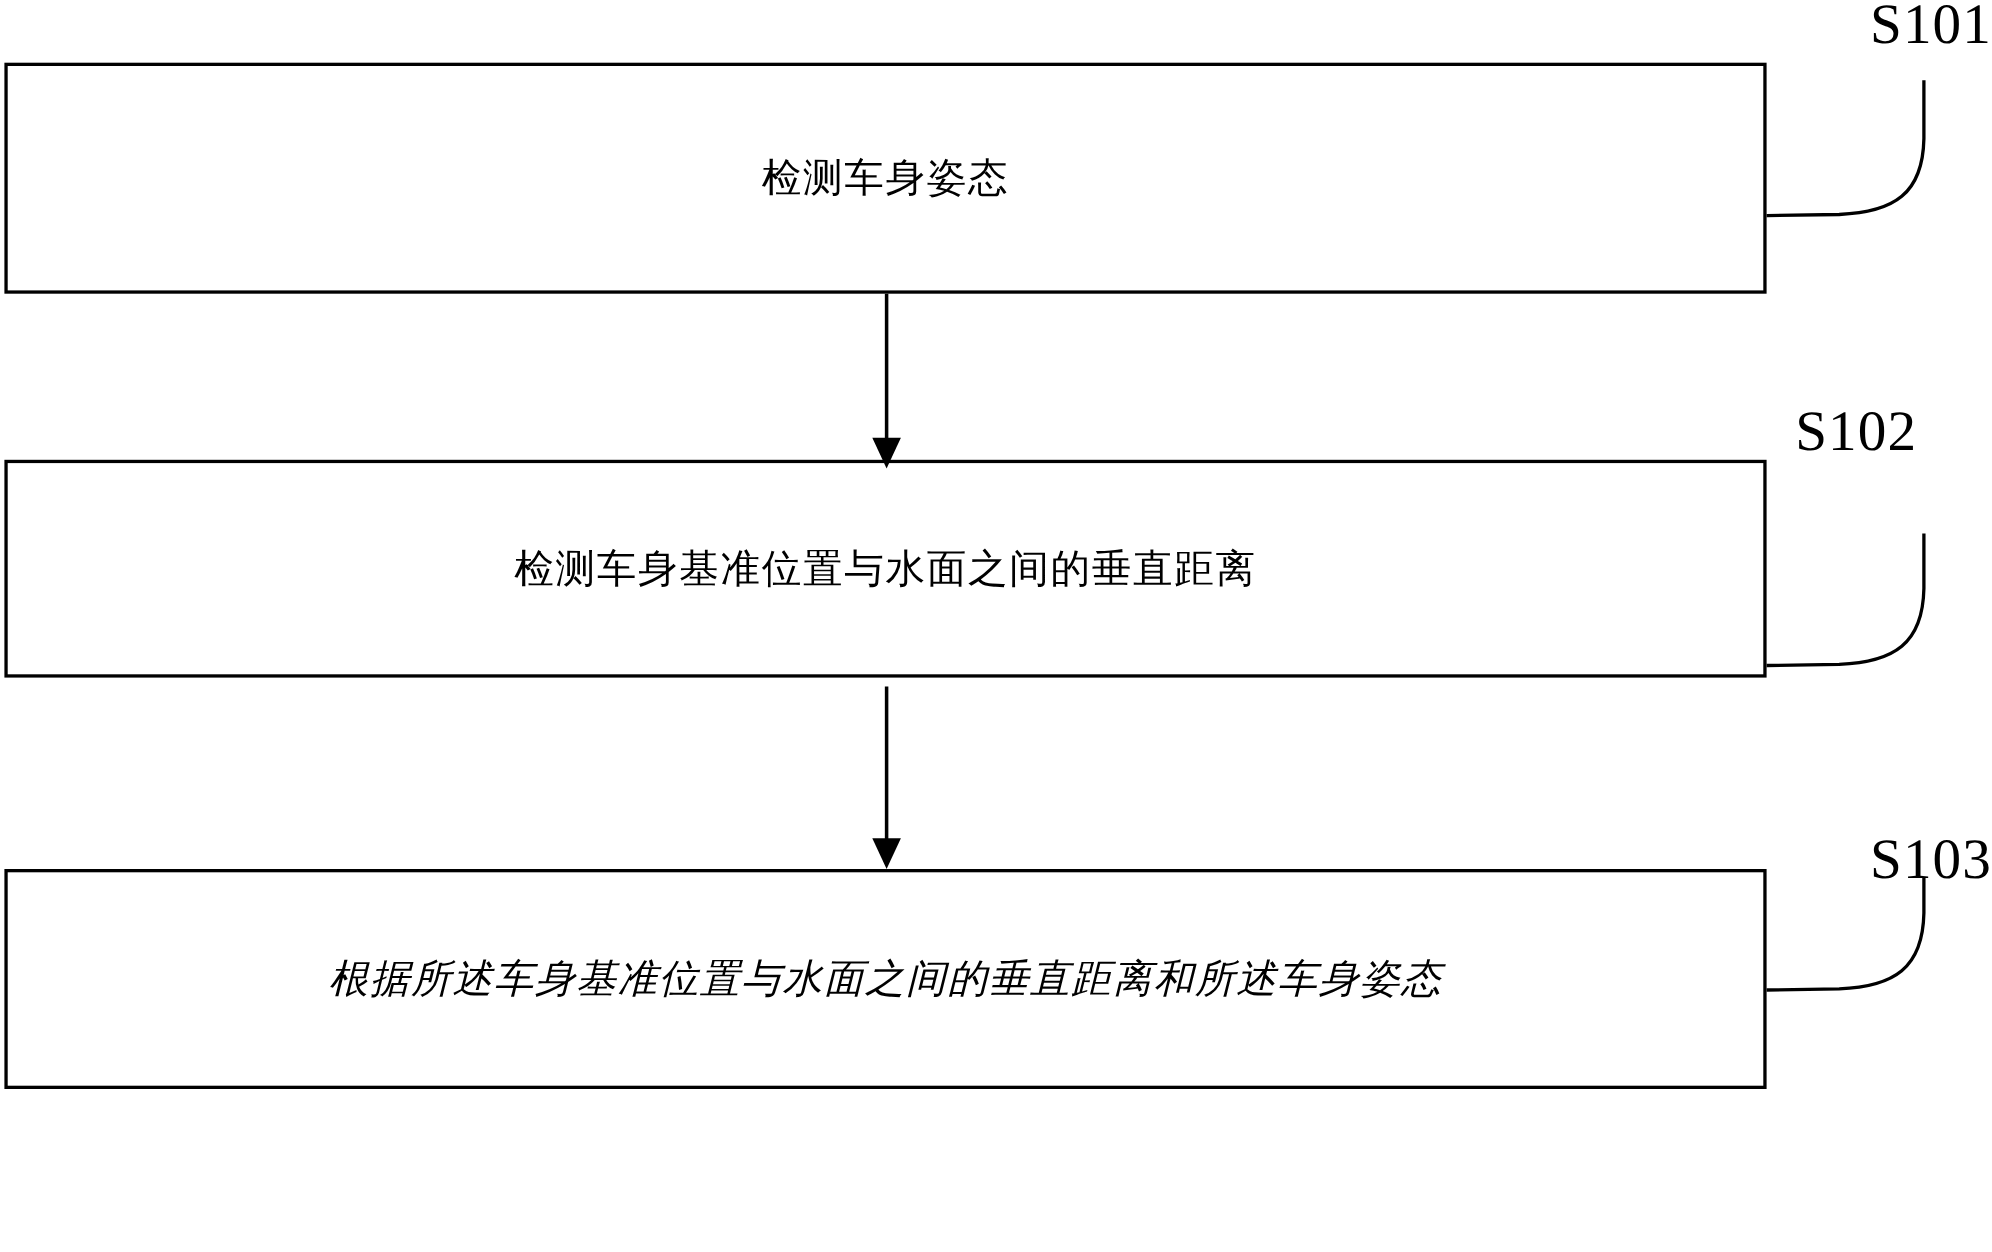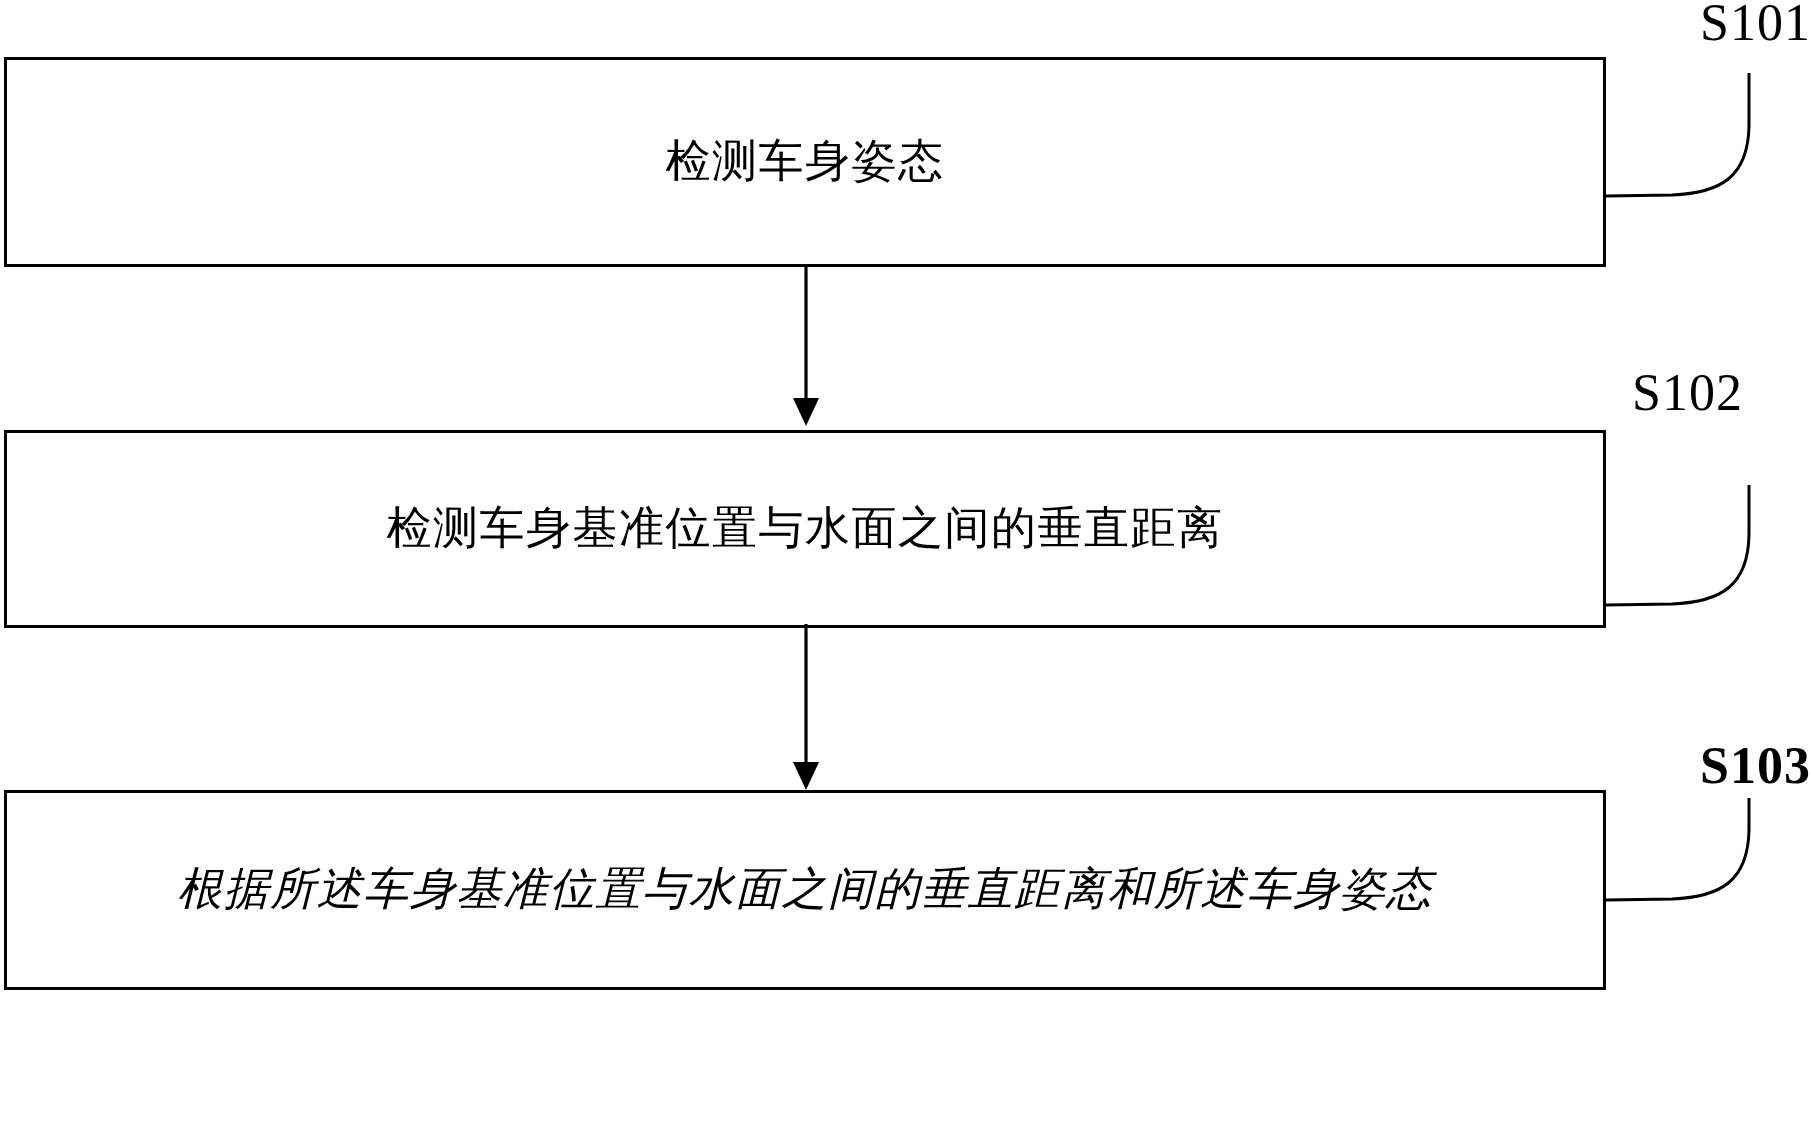--- a/index.html
+++ b/index.html
@@ -23,44 +23,44 @@
     background: #ffffff;
     display: flex;
     flex-direction: column;
     align-items: center;
     justify-content: center;
     text-align: center;
   }
 
   .proc-text {
     font-family: "Liberation Serif", "DejaVu Serif", serif;
-    font-size: 45px;
+    font-size: 36px;
     line-height: 1.36;
     color: #000000;
     letter-spacing: 1.5px;
     white-space: nowrap;
   }
 
   
   #box-s101 { left: 4px;  top: 57px;  width: 1602px; height: 210px; }
-  #box-s102 { left: 4px;  top: 430px; width: 1602px; height: 198px; }
+  #box-s102 { left: 4px;  top: 418px; width: 1602px; height: 198px; }
   #box-s103 { left: 4px;  top: 790px; width: 1602px; height: 200px; font-style: italic; }
 
   
   .step-label {
     position: absolute;
     font-family: "Liberation Serif", "DejaVu Serif", serif;
     font-size: 52px;
     color: #000000;
     letter-spacing: 1px;
     white-space: nowrap;
   }
   #label-s101 { left: 1700px; top: -7px; }
   #label-s102 { left: 1632px; top: 363px; }
-  #label-s103 { left: 1700px; top: 736px; font-weight: bold; }
+  #label-s103 { left: 1700px; top: 752px; }
 
   
   #connectors {
     position: absolute;
     left: 0;
     top: 0;
     width: 1811px;
     height: 1138px;
     pointer-events: none;
   }

